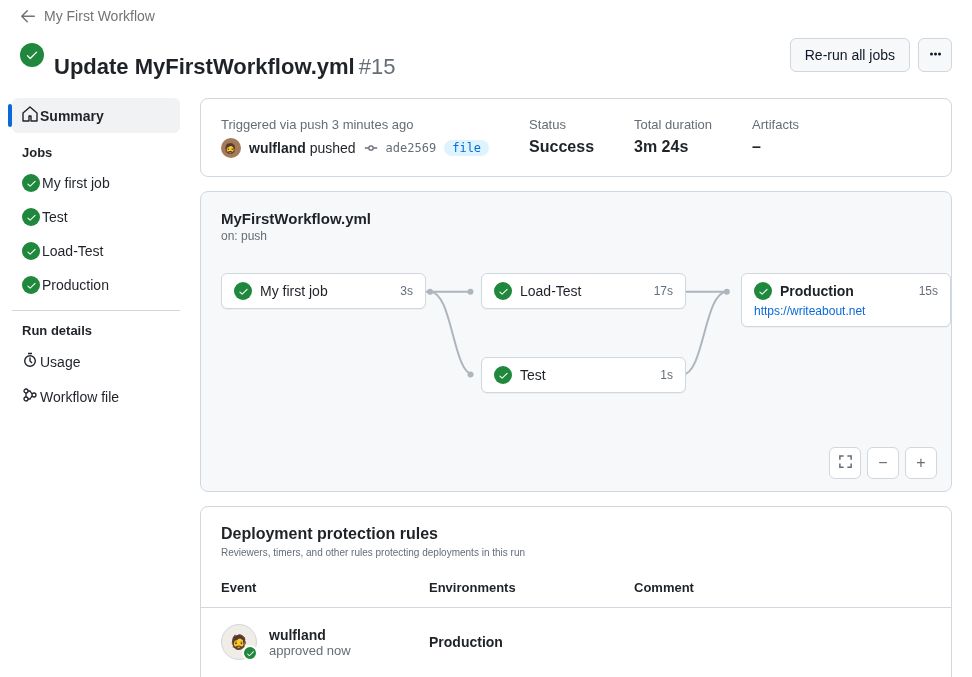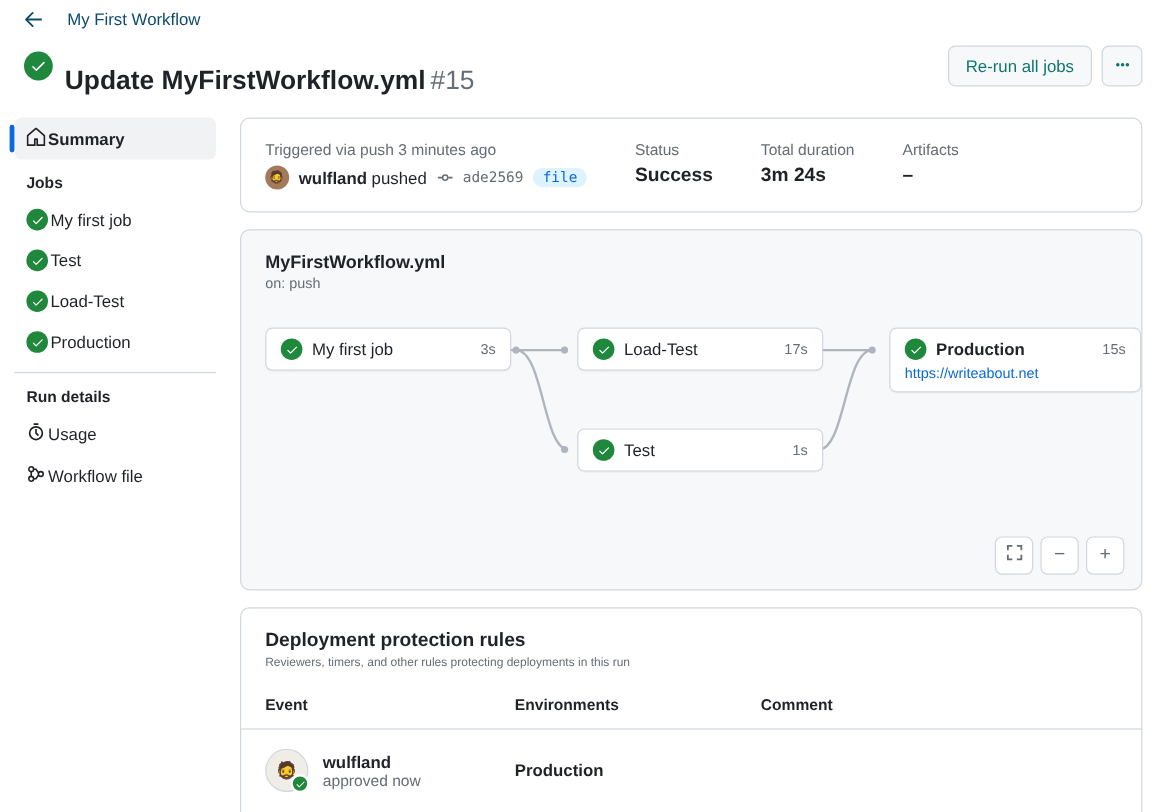--- a/index.html
+++ b/index.html
@@ -8,39 +8,39 @@
     color: #1f2328;
     background: #fff;
     font-size: 14px;
     width: 972px;
     height: 677px;
     overflow: hidden;
   }
   a { color: #0969da; text-decoration: none; }
 
   .topbar { padding: 8px 20px 0 20px; }
-  .breadcrumb { display: flex; align-items: flex-start; gap: 20px; font-size: 14px; color: #0c4a6e; }
+  .breadcrumb { display: flex; align-items: flex-start; gap: 8px; font-size: 14px; color: #737373; }
   .arrow-back { width: 16px; height: 16px; display: inline-flex; align-items: center; justify-content: center; cursor: pointer; }
   .heading-row { display: flex; align-items: center; justify-content: space-between; margin-top: 6px; }
   .heading-left { display: flex; align-items: center; gap: 10px; }
   .run-title { font-size: 22px; font-weight: 700; margin-top: 24px; }
   .run-title .num { font-weight: 400; color: #656d76; margin-left: 4px; }
 
   .check-badge {
     width: 24px; height: 24px; border-radius: 50%; background: #1f883d;
     display: inline-flex; align-items: center; justify-content: center; flex-shrink: 0;
   }
   .check-badge.small { width: 18px; height: 18px; }
   .check-badge svg { width: 14px; height: 14px; }
   .check-badge.small svg { width: 11px; height: 11px; }
 
   .btn {
     border: 1px solid #d0d7de; border-radius: 6px; background: #f6f8fa;
     padding: 6px 14px; font-size: 14px; font-weight: 500; cursor: pointer;
-    color: #0f766e; display: inline-flex; align-items: center; gap: 6px;
+    color: #0f172a; display: inline-flex; align-items: center; gap: 6px;
   }
   .btn-icon { width: 34px; height: 34px; justify-content: center; padding: 0; }
 
   .layout { display: flex; gap: 20px; padding: 18px 20px 0 12px; }
   .sidebar { width: 168px; flex-shrink: 0; }
   .side-item {
     display: flex; align-items: center; gap: 2px; padding: 8px 10px;
     border-radius: 6px; cursor: pointer; font-size: 14px;
   }
   .side-item.active { background: #f1f2f4; font-weight: 600; position: relative; }

